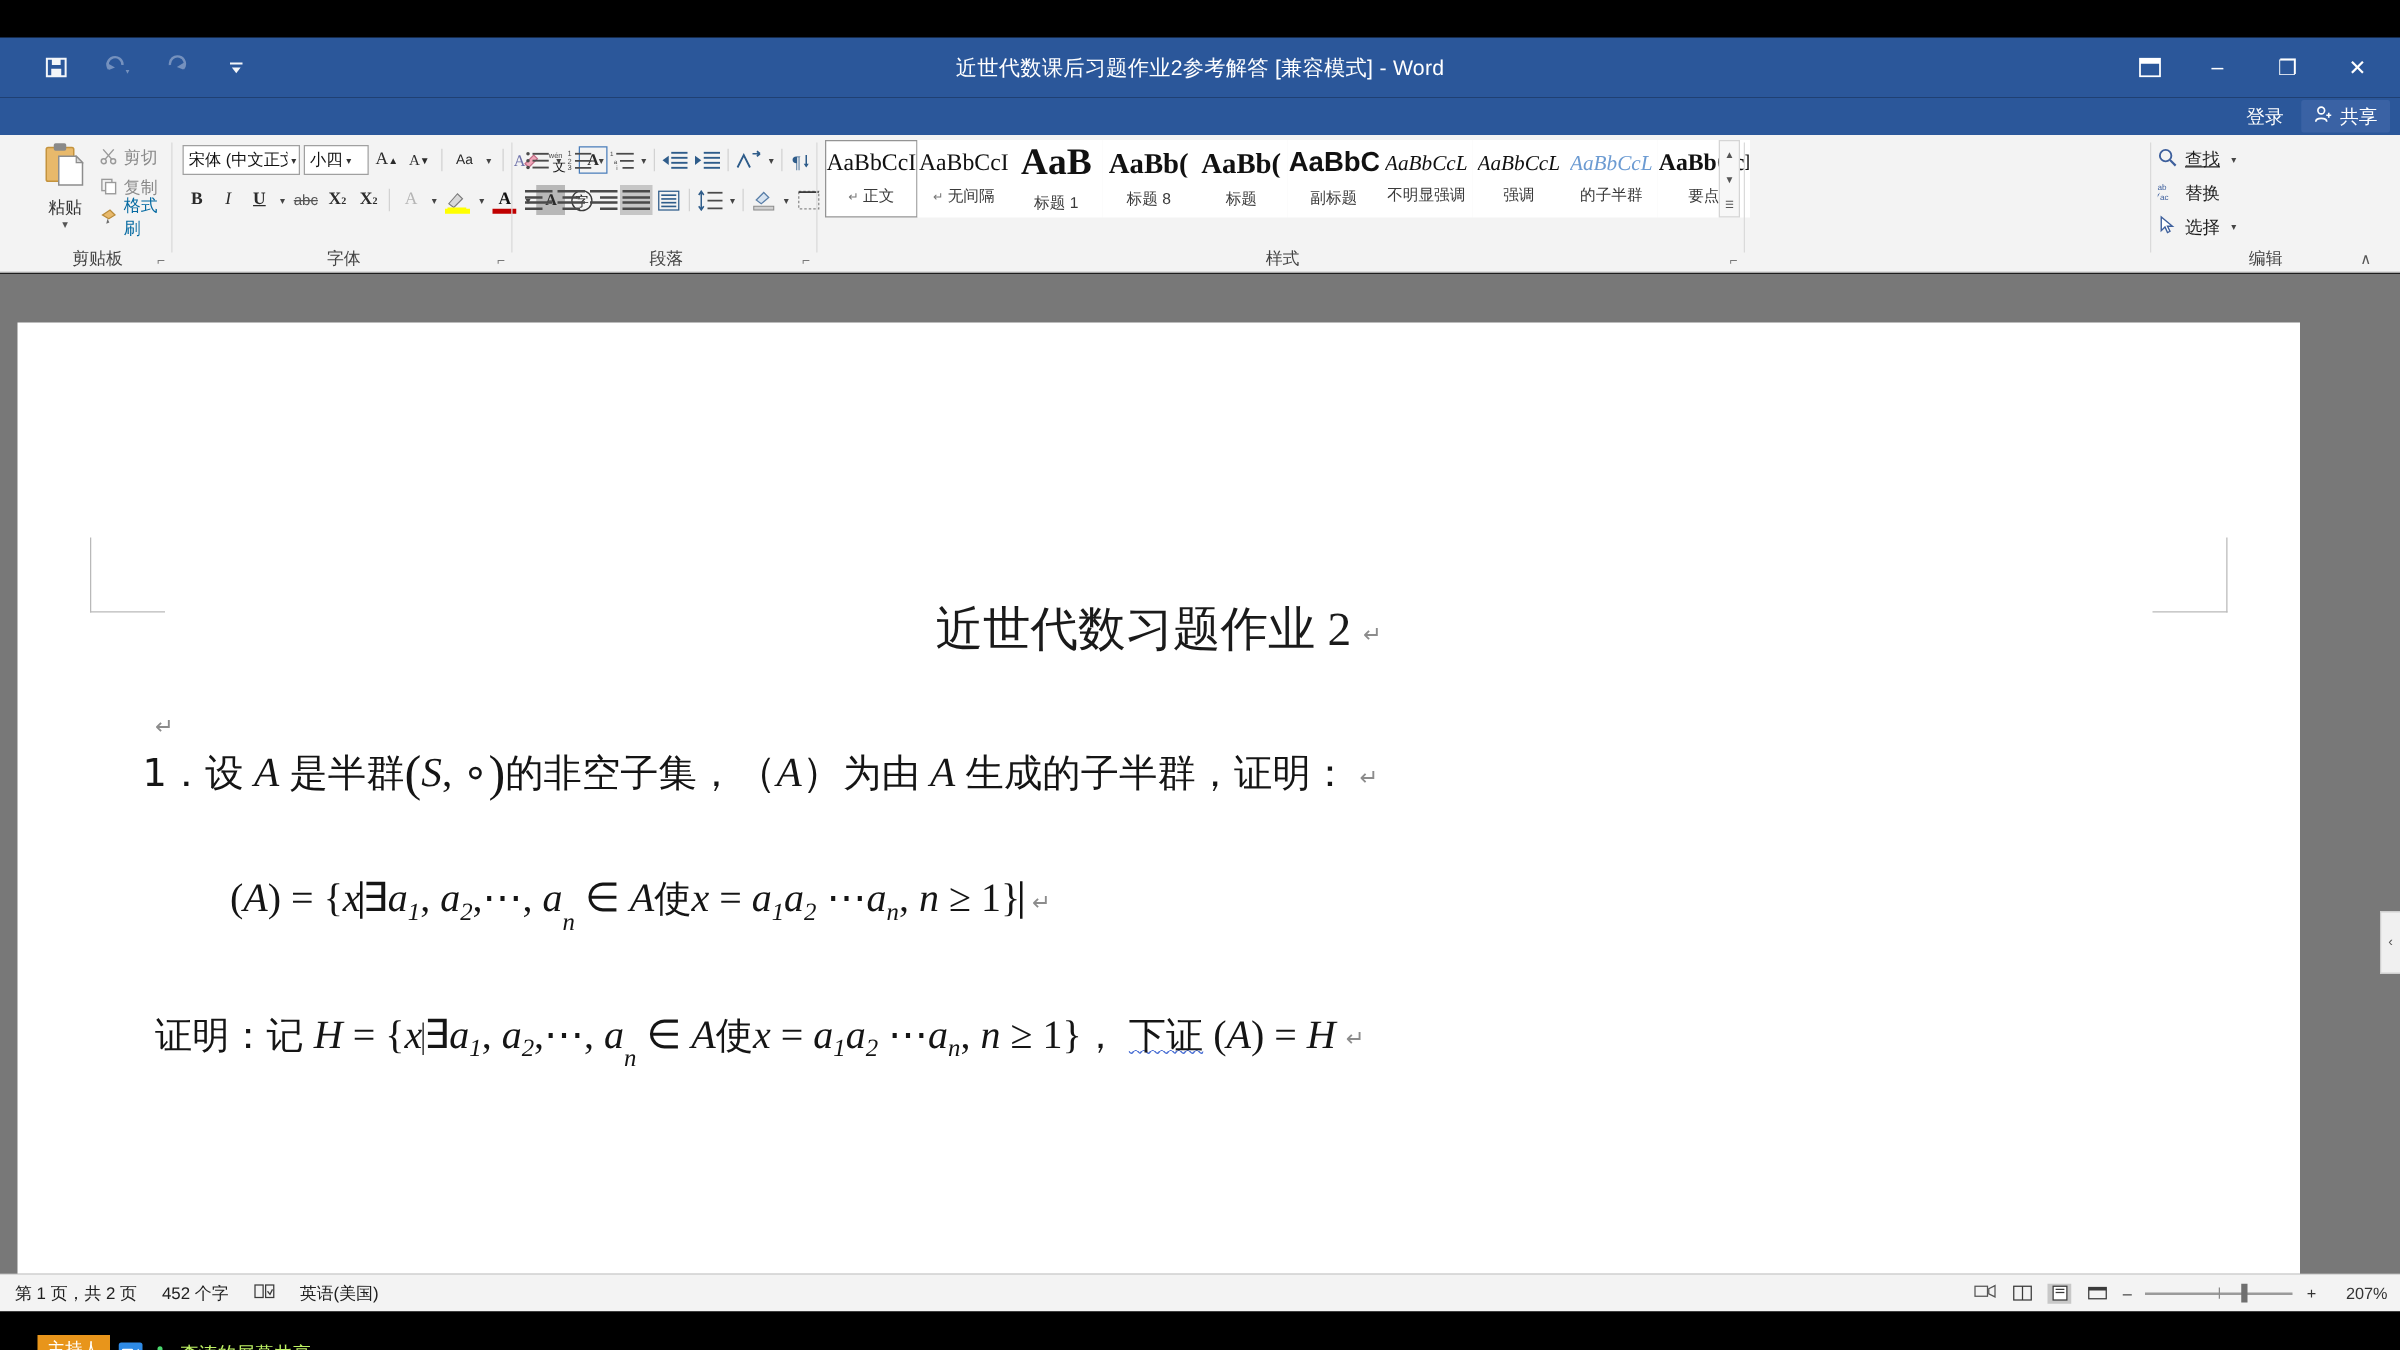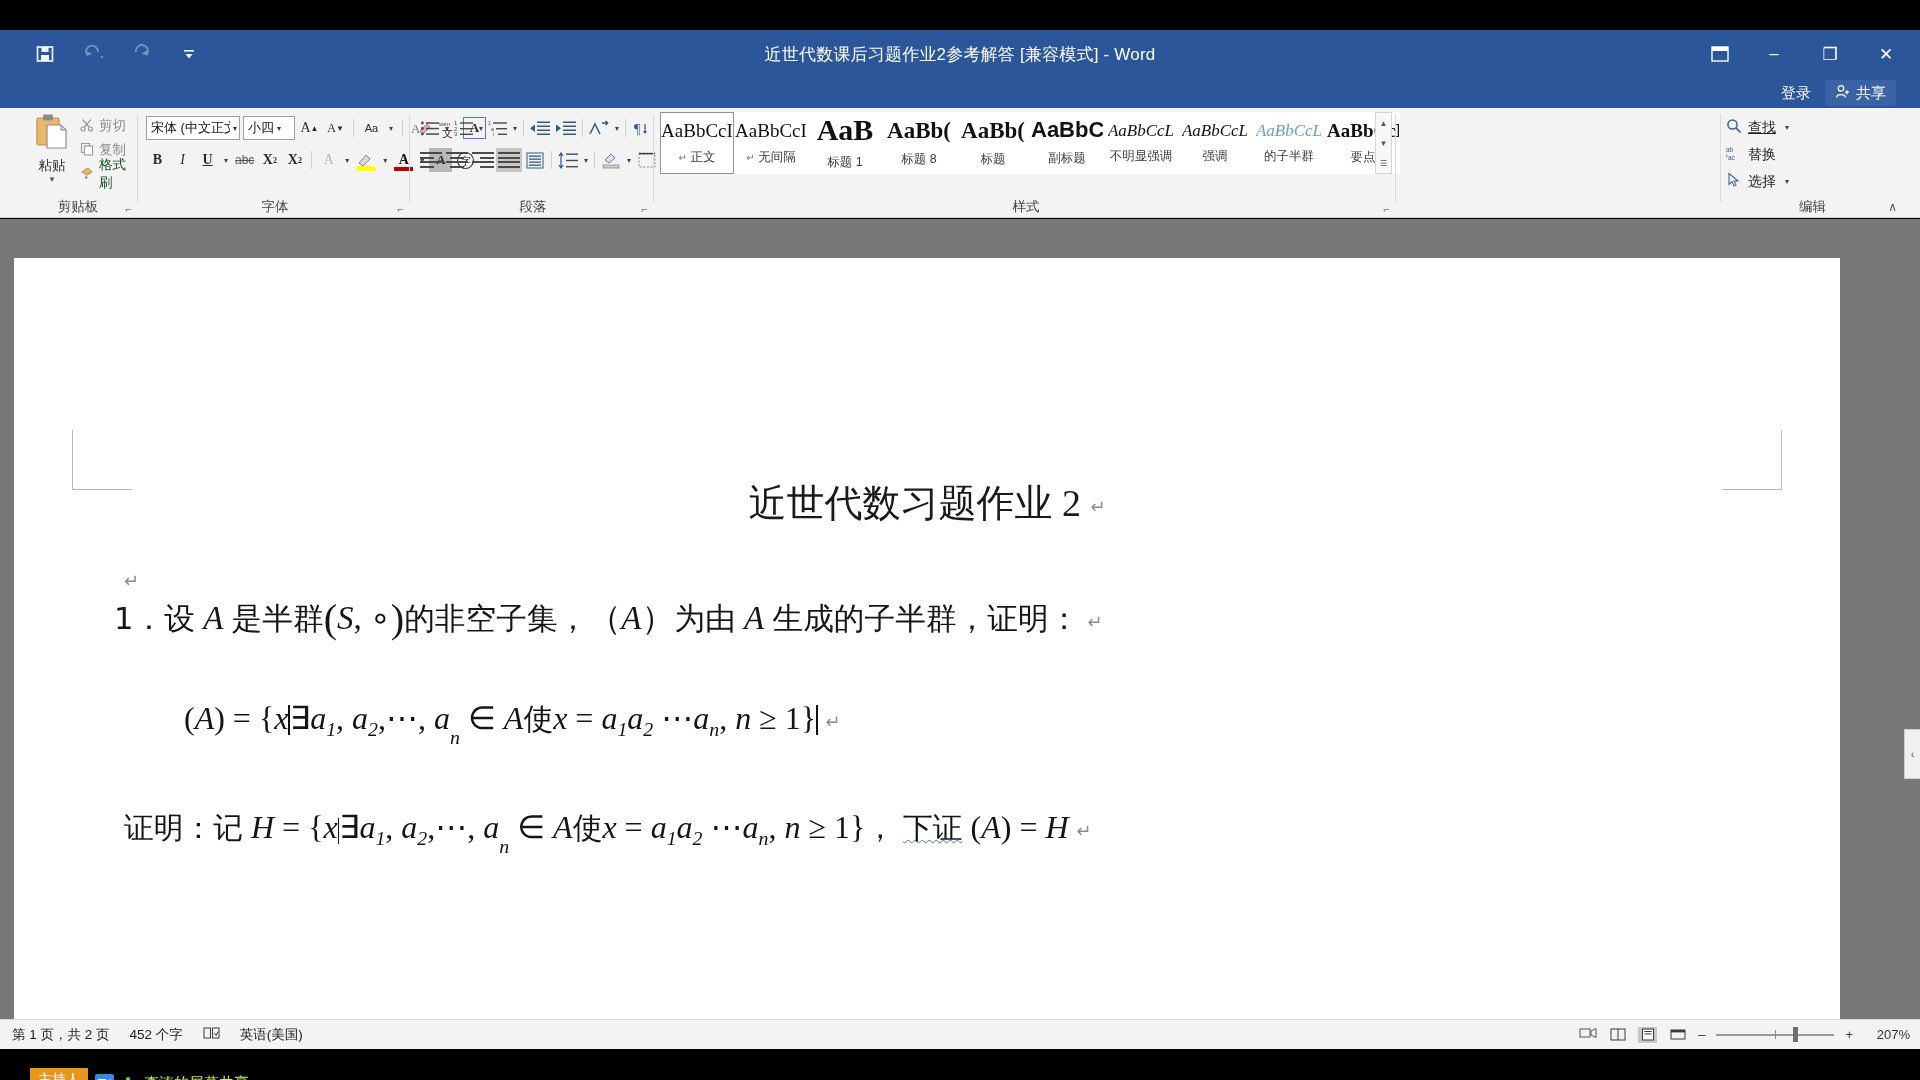--- a/index.html
+++ b/index.html
@@ -37,21 +37,21 @@
   .tabs { position:absolute; left:18px; top:0; height:30px; display:flex; align-items:flex-end; }
   .tab {
     height:30px; padding:0 17px; display:flex; align-items:center;
     font-size:16px; color:#fff; white-space:nowrap;
   }
   .tab.active { background:#fff; color:#2b579a; }
   .tell-me {
     height:30px; display:flex; align-items:center; gap:6px;
     padding:0 14px; font-size:15px; color:#dce6f4; white-space:nowrap;
   }
-  .account-zone { position:absolute; right:24px; top:0; height:30px; display:flex; align-items:center; gap:4px; }
+  .account-zone { position:absolute; right:8px; top:0; height:30px; display:flex; align-items:center; gap:4px; }
   .signin { font-size:15px; color:#fff; padding:0 10px; }
   .share { font-size:15px; color:#fff; padding:0 10px; display:flex; align-items:center; gap:5px; background:#3a62a4; height:26px; border-radius:2px;}
 
   
   .ribbon {
     position:absolute; left:0; top:108px; width:1920px; height:110px;
     background:#f3f3f3; border-bottom:1px solid #d4d4d4;
   }
   .rgroup { position:absolute; top:0; height:110px; }
   .rgroup-label {
@@ -62,21 +62,21 @@
   .dialog-launcher { position:absolute; bottom:3px; right:6px; font-size:11px; color:#777; }
 
   
   #grp-clipboard { left:18px; width:120px; }
   .paste-big { position:absolute; left:6px; top:4px; width:56px; text-align:center; }
   .paste-ic { width:40px; height:44px; margin:0 auto; position:relative; }
   .paste-lbl { font-size:13.5px; color:#333; margin-top:1px; }
   .paste-caret { font-size:9px; color:#555; line-height:8px; }
   .clip-list { position:absolute; left:62px; top:6px; }
   .clip-item { display:flex; align-items:center; gap:5px; height:24px; font-size:13.5px; color:#8a8a8a; }
-  .clip-item.enabled { color:#14532d; }
+  .clip-item.enabled { color:#0369a1; }
 
   
   #grp-font { left:140px; width:270px; }
   .fontrow1 { position:absolute; left:6px; top:8px; display:flex; align-items:center; gap:3px; }
   .fontrow2 { position:absolute; left:6px; top:40px; display:flex; align-items:center; gap:2px; }
   .combo {
     height:24px; border:1px solid #a0a0a0; background:#fff;
     display:flex; align-items:center; font-size:13px; color:#111;
     padding:0 2px 0 4px; white-space:nowrap; overflow:hidden;
   }

